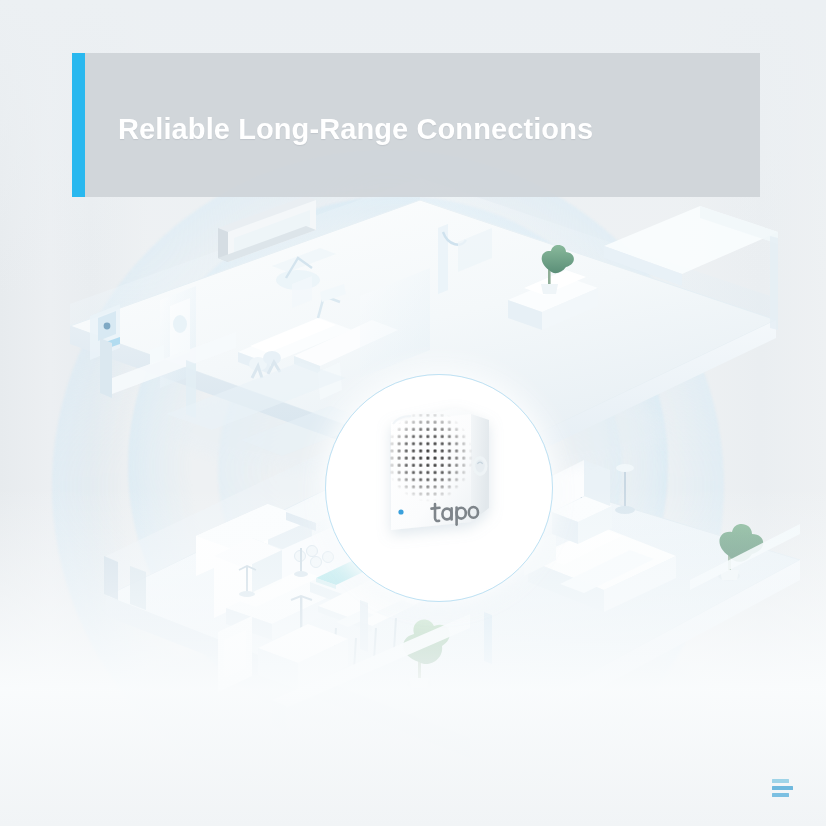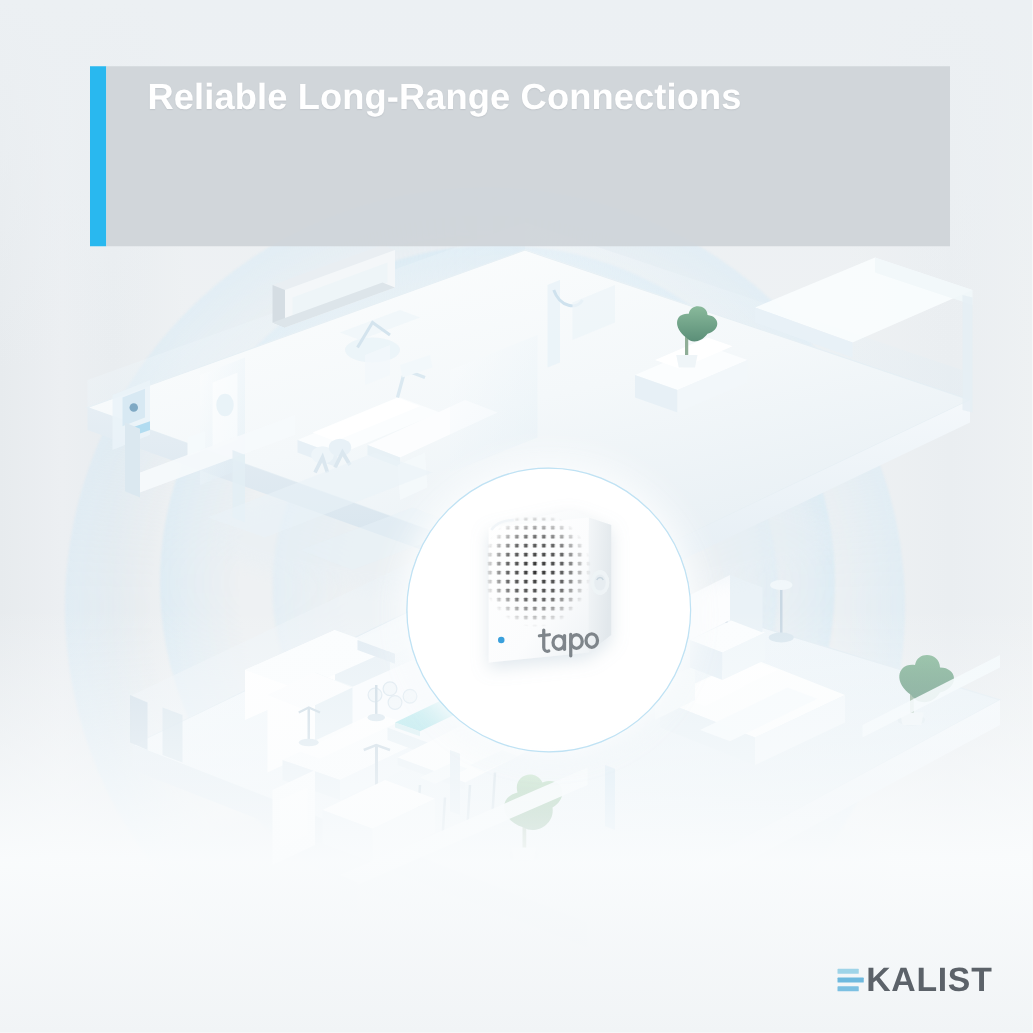--- a/index.html
+++ b/index.html
@@ -144,20 +144,21 @@
     width: 13px;
     height: 144px;
     background: #29b8ef;
     flex: 0 0 13px;
   }
   .banner-body {
     flex: 1 1 auto;
     height: 144px;
     background: rgba(206,212,216,0.92);
     display: flex;
+    align-items: center;
   }
   .banner-title {
     color: #ffffff;
     font-size: 29px;
     font-weight: bold;
     letter-spacing: 0.1px;
     padding-left: 33px;
     padding-top: 9px;
     white-space: nowrap;
     text-shadow: 0 1px 1px rgba(120,130,138,0.18);
@@ -576,16 +577,15 @@
       <div class="banner-title">Reliable Long-Range Connections</div>
     </div>
   </div>
 
   <div class="logo">
     <div class="logo-mark">
       <div class="logo-bar b1"></div>
       <div class="logo-bar b2"></div>
       <div class="logo-bar b3"></div>
     </div>
-    <div class="logo-word">KALIST</div>
   </div>
 
 </div>
 
 </body></html>

